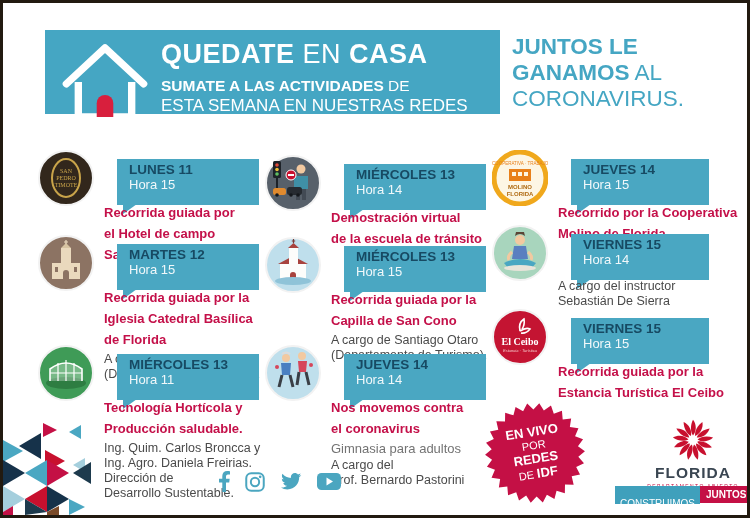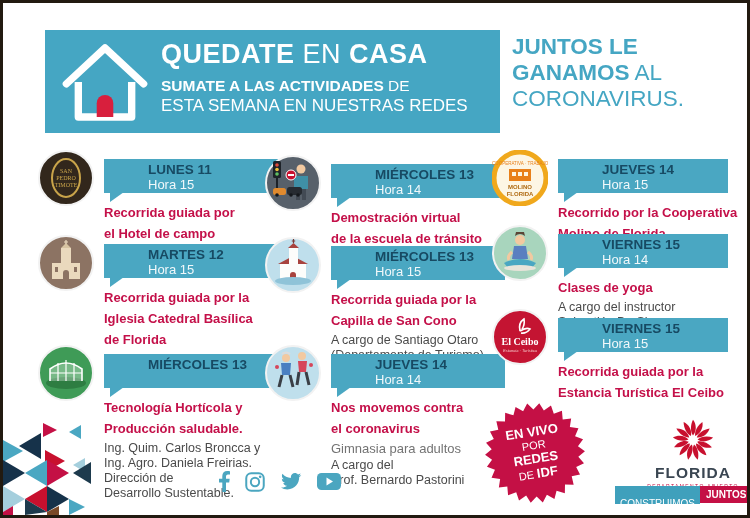--- a/index.html
+++ b/index.html
@@ -1,32 +1,32 @@
 <!DOCTYPE html>
 <html><head>
 <meta charset="utf-8">
 <style>
   html,body{margin:0;padding:0;background:#fff;}
   .poster{position:relative;width:744px;height:512px;border:3px solid #221a10;background:#ffffff;
           overflow:hidden;font-family:"Liberation Sans",sans-serif;}
   
-  .banner{position:absolute;left:42px;top:27px;width:455px;height:103px;background:#45a6c3;}
+  .banner{position:absolute;left:42px;top:27px;width:455px;height:84px;background:#45a6c3;}
   .house{position:absolute;left:14px;top:6px;width:92px;height:92px;}
   .banner-text{position:absolute;left:116px;top:9px;color:#fff;}
   .title-line{font-size:27px;letter-spacing:.5px;white-space:nowrap;}
   .title-line .b{font-weight:bold;}
   .sub1{margin-top:7px;font-size:15.5px;white-space:nowrap;}
   .sub1 .b{font-weight:bold;}
   .sub2{font-size:17px;margin-top:1px;white-space:nowrap;}
   .tagline{position:absolute;left:509px;top:31px;width:210px;color:#45a6c3;font-size:22.5px;line-height:26px;}
   .tagline .b{font-weight:bold;}
   
   .event{position:absolute;width:230px;}
   .circle{position:absolute;left:0;top:0;width:56px;height:56px;}
-  .ribbon{position:absolute;left:66px;top:9px;width:142px;height:34px;background:#4aa7c2;padding-left:32px;}
+  .ribbon{position:absolute;left:79px;top:9px;width:142px;height:46px;background:#4aa7c2;}
   .ribbon:after{content:"";position:absolute;left:6px;bottom:-9px;width:0;height:0;
                 border-top:10px solid #4aa7c2;border-right:14px solid transparent;}
   .day{padding:3px 0 0 12px;font-size:13.5px;font-weight:bold;color:#174a63;}
   .hora{padding:0 0 0 12px;font-size:13px;color:rgba(255,255,255,.92);}
   .etext{position:absolute;left:66px;top:52px;width:160px;}
   .event.c3 .ribbon{width:138px;}
   .event.c3 .etext{width:185px;}
   .etitle{font-size:13px;font-weight:bold;color:#c41049;line-height:21px;white-space:pre-line;}
   .enote{font-size:13px;color:#737373;line-height:15px;margin-top:2px;white-space:pre-line;}
   .ecredit{font-size:12.5px;color:#4a4a4a;line-height:15px;margin-top:2px;white-space:pre-line;}
@@ -121,20 +121,21 @@
 
   <div class="event" style="left:35px;top:342px;">
     <svg class="circle" viewBox="0 0 56 56">
       <circle cx="28" cy="28" r="27" fill="#3f9b57" stroke="#f2f2f2" stroke-width="2"></circle>
       <ellipse cx="28" cy="38" rx="20" ry="6" fill="#2e7d42"></ellipse>
       <path d="M12,36 L12,24 Q28,12 44,24 L44,36" fill="#dff0e2" fill-opacity=".35" stroke="#fff" stroke-width="1.6"></path>
       <path d="M20,18 V36 M28,15 V36 M36,18 V36 M12,28 H44" stroke="#fff" stroke-width="1.2" fill="none"></path>
     </svg>
     <div class="ribbon">
       <div class="day">MIÉRCOLES 13</div>
+      <div class="hora">Hora 11</div>
     </div>
     <div class="etext">
       <div class="etitle">Tecnología Hortícola y
 Producción saludable.</div>
       <div class="ecredit">Ing. Quim. Carlos Broncca y
 Ing. Agro. Daniela Freirias.
 Dirección de
 Desarrollo Sustentable.</div>
     </div>
   </div>
@@ -247,21 +248,20 @@
       <path d="M22,21 h12 l2,13 h-16 z" fill="#5a7fc0"></path>
       <path d="M20,27 q-5,4 -3,8 M36,27 q5,4 3,8" stroke="#f2c9a0" stroke-width="3" fill="none"></path>
       <path d="M12,38 q16,-8 32,0 l-4,5 h-24 z" fill="#4aa7c2"></path>
       <ellipse cx="28" cy="43" rx="16" ry="3" fill="#e8e4da"></ellipse>
     </svg>
     <div class="ribbon">
       <div class="day">VIERNES 15</div>
       <div class="hora">Hora 14</div>
     </div>
     <div class="etext">
-      <div class="etitle">Clases de yoga</div>
       <div class="ecredit">A cargo del instructor
 Sebastián De Sierra</div>
     </div>
   </div>
 
   <div class="event c3" style="left:489px;top:306px;">
     <svg class="circle" viewBox="0 0 56 56">
       <circle cx="28" cy="28" r="27" fill="#c41432" stroke="#f2f2f2" stroke-width="2"></circle>
       <path d="M28,22 q-2,-8 4,-12 q1,6 -2,10 M28,22 q6,-4 10,-2 q-4,5 -9,4" fill="none" stroke="#fff" stroke-width="1.6"></path>
       <text x="28" y="36" font-size="10" font-weight="bold" fill="#fff" text-anchor="middle" font-family="Liberation Serif,serif">El Ceibo</text>

